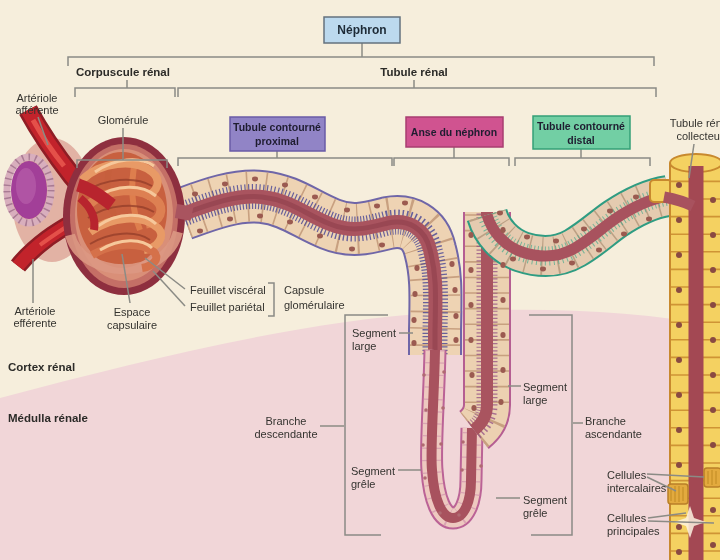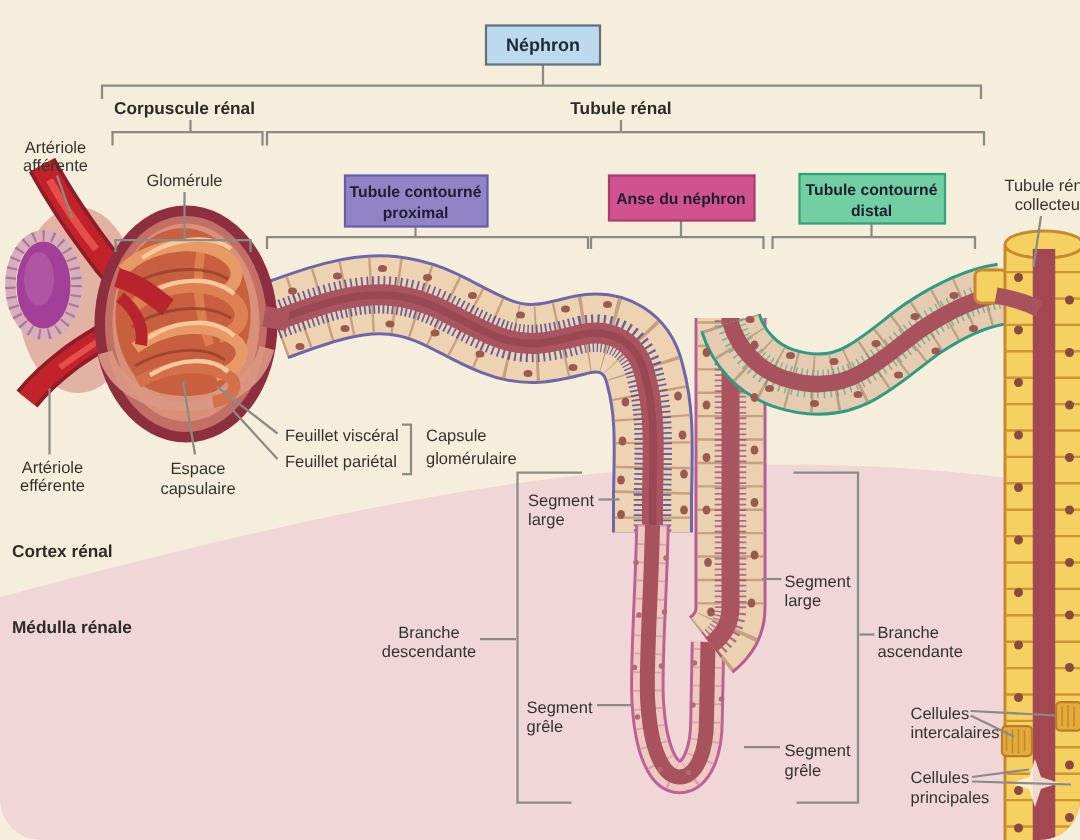--- a/index.html
+++ b/index.html
@@ -1,17 +1,17 @@
 <!DOCTYPE html>
 <html><head>
 <meta charset="utf-8">
 <style>
   html,body{margin:0;padding:0;background:#f6eedc;}
   .stage{position:relative;width:720px;height:560px;overflow:hidden;
-         font-family:"Liberation Sans",sans-serif;border-radius:27px;}
+         font-family:"Liberation Sans",sans-serif;}
   svg{display:block;}
   .lbl{fill:#34332f;font-size:11px;font-family:"Liberation Sans",sans-serif;}
   .lbl-b{fill:#2c2b28;font-size:11.5px;font-weight:bold;font-family:"Liberation Sans",sans-serif;}
   .boxlbl{fill:#1f1d30;font-size:10.5px;font-weight:bold;font-family:"Liberation Sans",sans-serif;}
   .nephlbl{fill:#1d2a36;font-size:12px;font-weight:bold;font-family:"Liberation Sans",sans-serif;}
   .ln{stroke:#8b8b85;stroke-width:1.5;fill:none;}
 </style>
 </head>
 <body>
 

